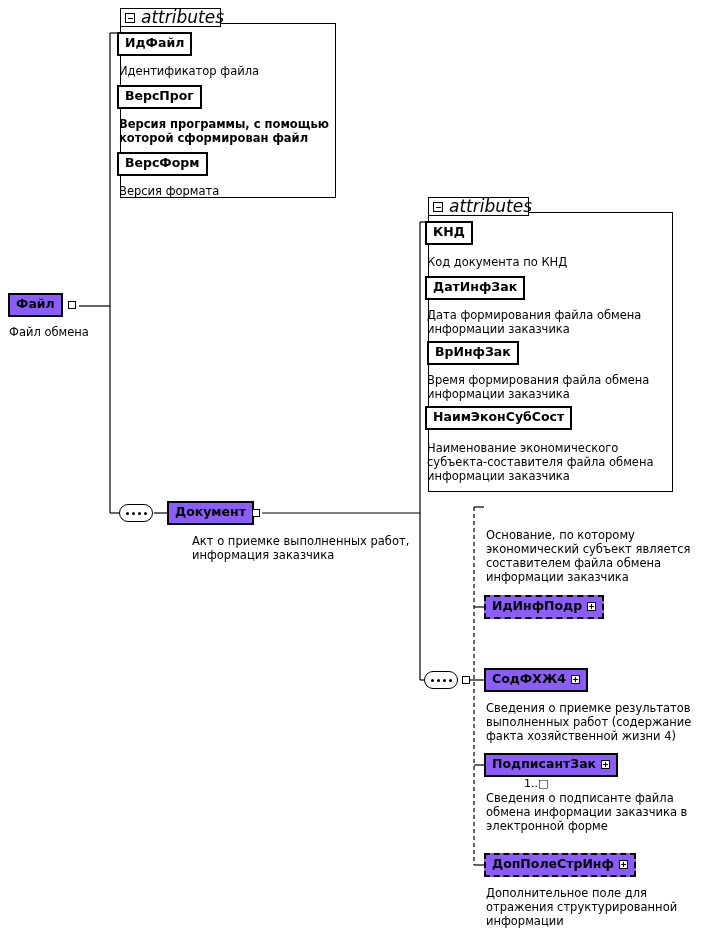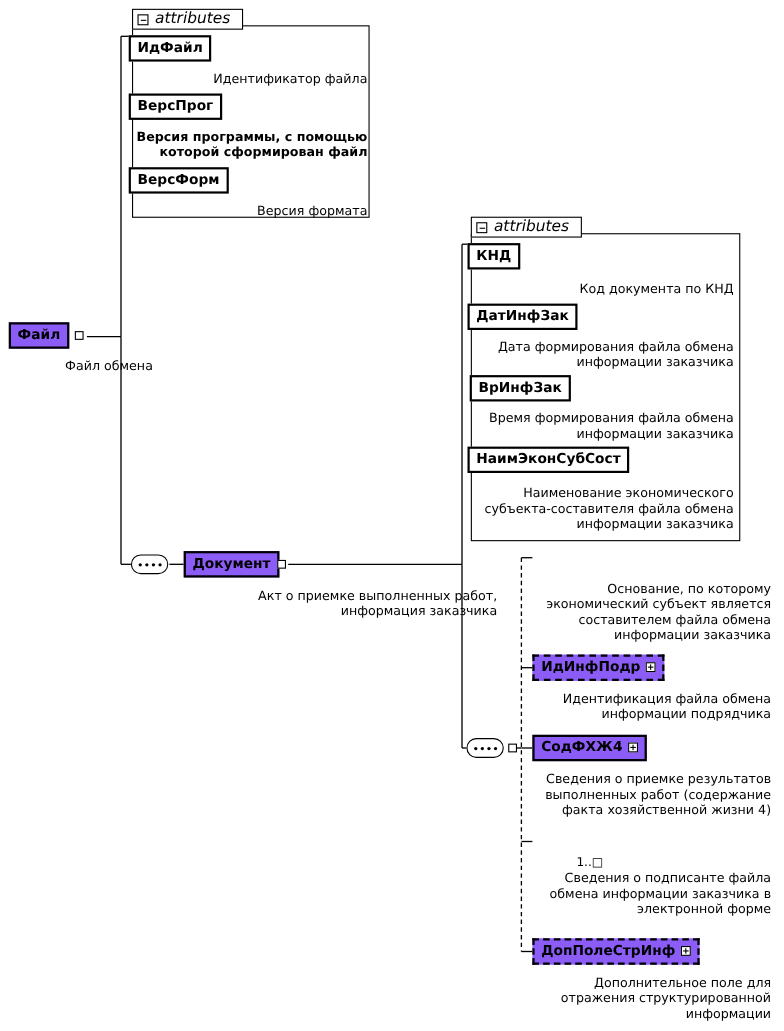--- a/index.html
+++ b/index.html
@@ -45,36 +45,35 @@
     padding: 3px 6px 4px 6px;
     white-space: nowrap;
   }
   
   .desc {
     position: absolute;
     font-size: 11.5px;
     line-height: 14px;
     color: #000;
     white-space: pre-line;
-    text-align: right;
   }
   
   .attrgroup {
     position: absolute;
     box-sizing: border-box;
     border: 1.5px solid #000;
     background: transparent;
   }
   .attrheader {
     position: absolute;
     box-sizing: border-box;
     border: 1.5px solid #000;
     background: #fff;
     height: 19px;
-    font-size: 14px;
+    font-size: 17px;
     font-style: italic;
     line-height: 16px;
     padding-left: 20px;
     padding-right: 8px;
     white-space: nowrap;
   }
   .minus-sq {
     position: absolute;
     left: 4px;
     top: 4px;
@@ -285,30 +284,31 @@
   <div class="stub" style="left:462px; top:676px;"></div>
 
   <div class="desc" style="left:486px; top:528px; width:215px;">Основание, по которому
 экономический субъект является
 составителем файла обмена
 информации заказчика</div>
 
   <div class="elbox dashed" style="left:484px; top:595px;">
     <span>ИдИнфПодр</span><span class="plus-sq"></span>
   </div>
-  <div class="desc" style="left:486px; top:628px; width:215px;">Идентификация файла обмена
-информации подрядчика</div>
 
   <div class="elbox" style="left:484px; top:668px;">
     <span>СодФХЖ4</span><span class="plus-sq"></span>
   </div>
   <div class="desc" style="left:486px; top:701px; width:215px;">Сведения о приемке результатов
 выполненных работ (содержание
 факта хозяйственной жизни 4)</div>
 
+  <div class="elbox" style="left:484px; top:753px;">
+    <span>ПодписантЗак</span><span class="plus-sq"></span>
+  </div>
   <div class="occurs" style="left:524px; top:777px;">1..□</div>
   <div class="desc" style="left:486px; top:791px; width:215px;">Сведения о подписанте файла
 обмена информации заказчика в
 электронной форме</div>
 
   <div class="elbox dashed" style="left:484px; top:853px;">
     <span>ДопПолеСтрИнф</span><span class="plus-sq"></span>
   </div>
   <div class="desc" style="left:486px; top:886px; width:215px;">Дополнительное поле для
 отражения структурированной

